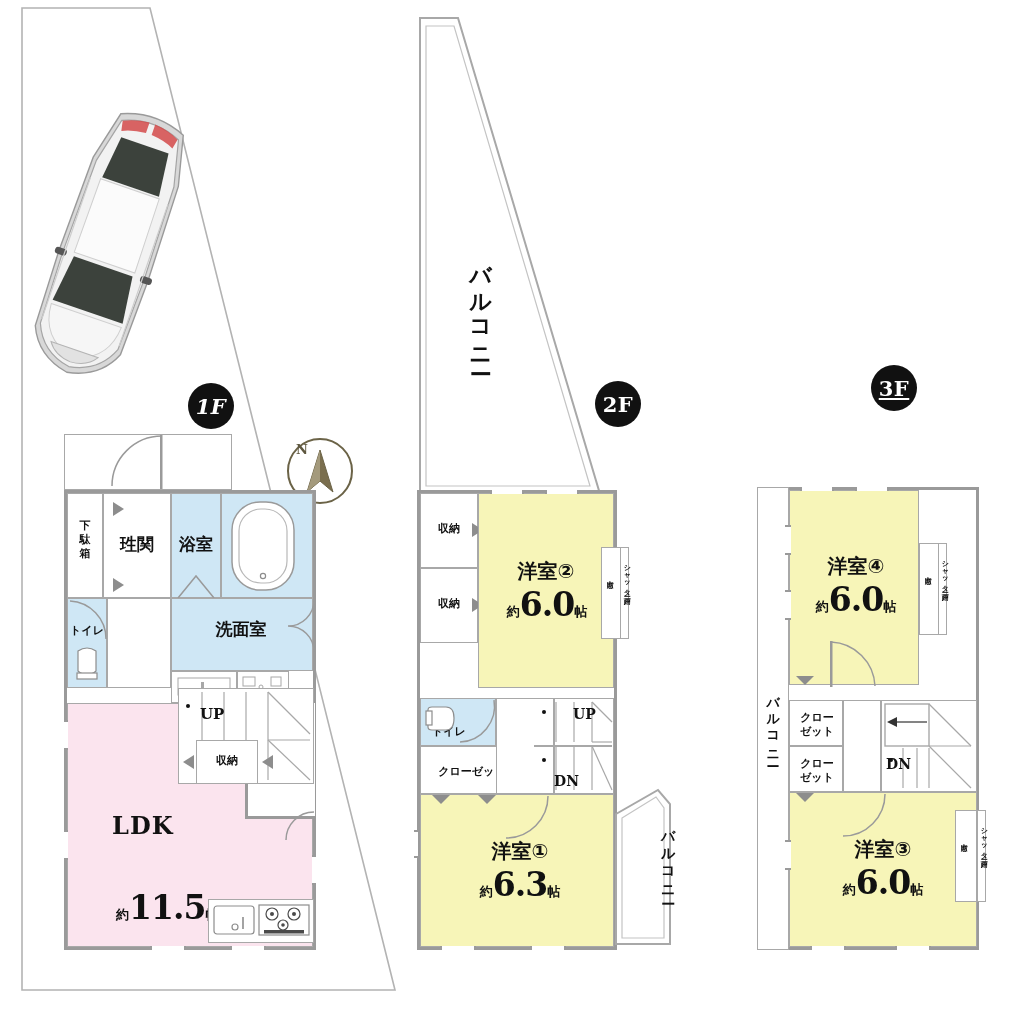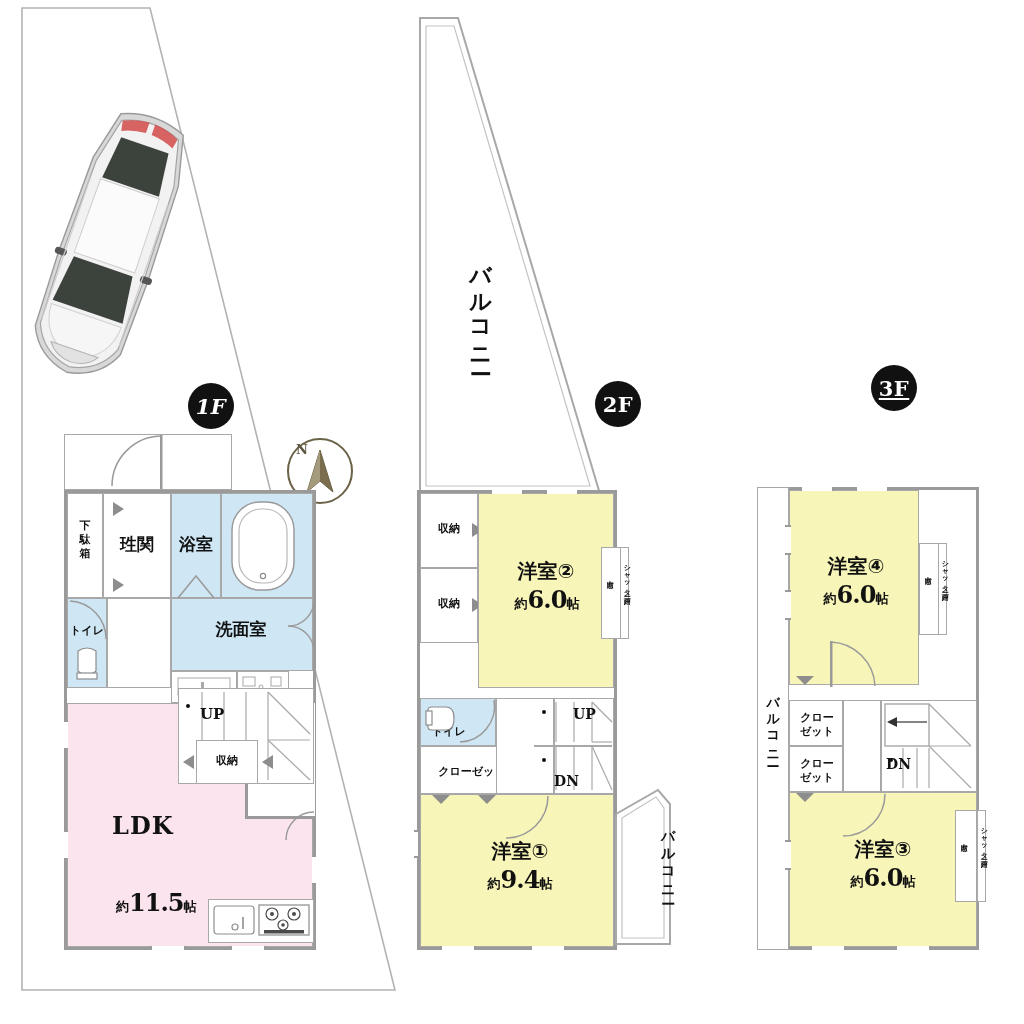--- a/index.html
+++ b/index.html
@@ -25,21 +25,21 @@
   
   .lbl{position:absolute;color:#111;text-align:center;line-height:1.12;
        font-weight:700;white-space:nowrap;}
   .lbl-sm{font-size:17px;font-weight:700;}
   .lbl-xs{font-size:11px;font-weight:700;}
   .lbl-tiny{font-size:7px;font-weight:600;}
   .vert{writing-mode:vertical-rl;text-orientation:upright;letter-spacing:3px;}
   .vert-t{writing-mode:vertical-rl;text-orientation:upright;letter-spacing:0px;}
 
   .roomname{font-size:20px;font-weight:700;}
-  .num{font-size:24px;font-weight:800;letter-spacing:-1px;}
+  .num{font-size:33px;font-weight:800;letter-spacing:-1px;}
   .num-s{font-size:13px;font-weight:700;}
   .latin{font-family:"DejaVu Serif","Liberation Serif",serif;font-weight:700;}
 
   
   .chev{position:absolute;width:0;height:0;border-left:9px solid transparent;
         border-right:9px solid transparent;border-top:9px solid #8d8d8d;}
   .chevR{position:absolute;width:0;height:0;border-top:7px solid transparent;
         border-bottom:7px solid transparent;border-left:11px solid #8d8d8d;}
 
   
@@ -274,21 +274,21 @@
     <line x1="62" y1="46" x2="82" y2="90" stroke="#a8a8a8" stroke-width="1.2"></line>
     <circle cx="14" cy="60" r="2" fill="#111"></circle>
     <circle cx="14" cy="12" r="2" fill="#111"></circle>
   </svg>
   <div class="lbl latin" style="left:573px;top:707px;font-size:14px;">UP</div>
   <div class="lbl latin" style="left:554px;top:774px;font-size:14px;">DN</div>
 
   <div class="abs thin room-y" style="left:420px;top:794px;width:194px;height:153px;"></div>
   <div class="lbl roomname" style="left:460px;top:840px;width:120px;">洋室①</div>
   <div class="lbl" style="left:458px;top:867px;width:124px;text-align:center;">
-    <span class="num-s">約</span><span class="num latin">9.4</span><span class="num-s">帖</span>
+    <span class="num-s">約</span><span class="num latin">6.3</span><span class="num-s">帖</span>
   </div>
   <svg class="abs" style="left:504px;top:794px;width:46px;height:46px;">
     <path d="M44,2 A42,42 0 0 1 2,44" fill="none" stroke="#9a9a9a" stroke-width="1.5"></path>
   </svg>
   <div class="chev" style="left:432px;top:795px;"></div>
   <div class="chev" style="left:478px;top:795px;"></div>
 
   <svg class="abs" style="left:614px;top:788px;width:60px;height:160px;">
     <polygon points="2,26 44,2 56,16 56,156 2,156" fill="#ffffff" stroke="#a8a8a8" stroke-width="2"></polygon>
     <polygon points="8,30 42,9 50,20 50,150 8,150" fill="#ffffff" stroke="#c4c4c4" stroke-width="1.2"></polygon>

